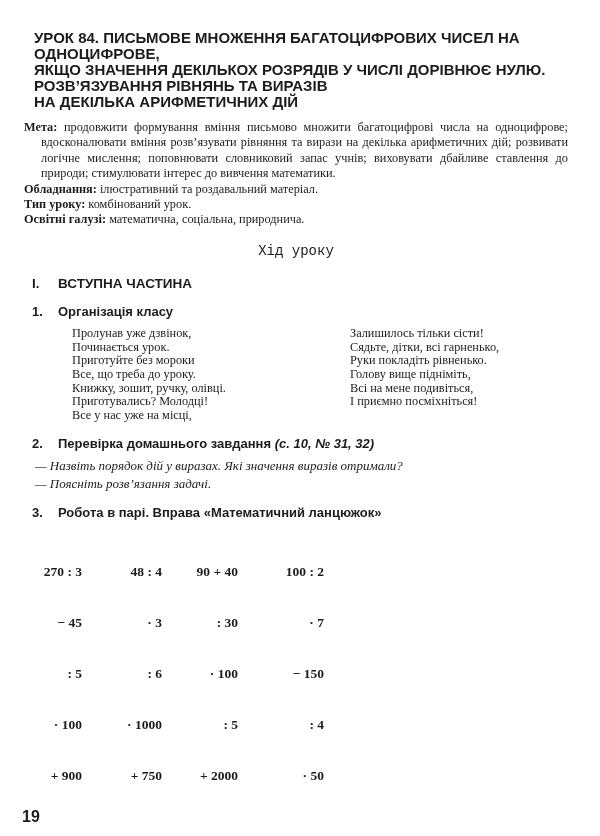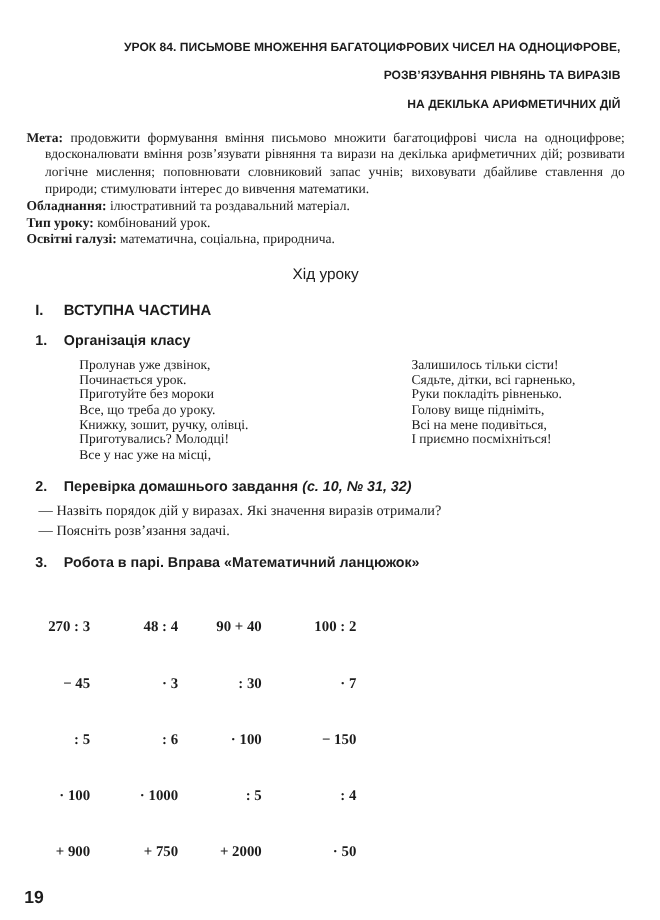--- a/index.html
+++ b/index.html
@@ -11,60 +11,60 @@
     font-family: "Liberation Serif", serif;
     position: relative;
     overflow: hidden;
   }
   .page { padding: 30px 32px 0 24px; }
 
   
   .title {
     font-family: "Liberation Sans", sans-serif;
     font-weight: bold;
-    font-size: 11px;
-    line-height: 26px;
-    text-align: right;
+    font-size: 15px;
+    line-height: 16px;
+    text-align: left;
     margin: 0 4px 10px 10px;
   }
 
   
   .meta { font-family: Liberation Serif, serif; font-size: 12.3px; line-height: 15.4px; }
   .meta p { margin: 0; text-align: justify; padding-left: 17px; text-indent: -17px; }
   .meta .lbl { font-weight: bold; }
 
   
   .center-head {
-    font-family: Liberation Sans, sans-serif;
+    font-family: Liberation Mono, monospace;
     font-size: 14px;
     text-align: center;
     margin: 15px 0 14px;
   }
 
   
   .sec-head {
     font-family: "Liberation Sans", sans-serif;
     font-weight: bold;
     font-size: 13px;
     display: flex;
     padding-left: 8px;
     margin: 13px 0 7px;
   }
   .sec-head .num { width: 26px; flex: none; }
   .part-head { font-size: 13.5px; margin-top: 17px; }
   .sec-head .note { font-style: italic; }
 
   
-  .poem { display: flex; font-size: 12.3px; line-height: 13.7px; margin: 8px 0 10px; gap: 24px; }
+  .poem { display: flex; font-size: 12.3px; line-height: 13.7px; margin: 8px 0 10px; }
   .poem .col-left  { margin-left: 48px; width: 278px; flex: none; }
   .poem .col-right { flex: none; }
   .poem div { white-space: nowrap; }
 
   
-  .dash-line { padding-left: 11px; margin: 2.5px 0; font-size: 13px; line-height: 16px; }
+  .dash-line { padding-left: 11px; margin: 2.5px 0; font-size: 13px; line-height: 16px; font-style: italic; }
 
   
   .chain { display: flex; font-size: 13.5px; font-weight: bold; line-height: 17px; margin: 9px 0 4px; }
   .chain .col { text-align: right; flex: none; }
   .chain .c0 { width: 58px; }
   .chain .c1 { width: 80px; }
   .chain .c2 { width: 76px; }
   .chain .c3 { width: 86px; }
   .chain div { white-space: pre; }
 
@@ -75,20 +75,21 @@
     font-weight: bold; font-size: 16px;
   }
 </style>
 </head>
 <body>
 
 <div class="page">
 
   <div class="title">
     <div>УРОК 84. ПИСЬМОВЕ МНОЖЕННЯ БАГАТОЦИФРОВИХ ЧИСЕЛ НА ОДНОЦИФРОВЕ,</div>
+    <div>ЯКЩО ЗНАЧЕННЯ ДЕКІЛЬКОХ РОЗРЯДІВ У ЧИСЛІ ДОРІВНЮЄ НУЛЮ.</div>
     <div>РОЗВ’ЯЗУВАННЯ РІВНЯНЬ ТА ВИРАЗІВ</div>
     <div>НА ДЕКІЛЬКА АРИФМЕТИЧНИХ ДІЙ</div>
   </div>
 
   <div class="meta">
     <p><span class="lbl">Мета:</span> <span>продовжити формування вміння письмово множити багатоцифрові числа на одноцифрове; вдосконалювати вміння розв’язувати рівняння та вирази на декілька арифметичних дій; розвивати логічне мислення; поповнювати словниковий запас учнів; виховувати дбайливе ставлення до природи; стимулювати інтерес до вивчення математики.</span></p>
     <p><span class="lbl">Обладнання:</span> <span>ілюстративний та роздавальний матеріал.</span></p>
     <p><span class="lbl">Тип уроку:</span> <span>комбінований урок.</span></p>
     <p><span class="lbl">Освітні галузі:</span> <span>математична, соціальна, природнича.</span></p>
   </div>

